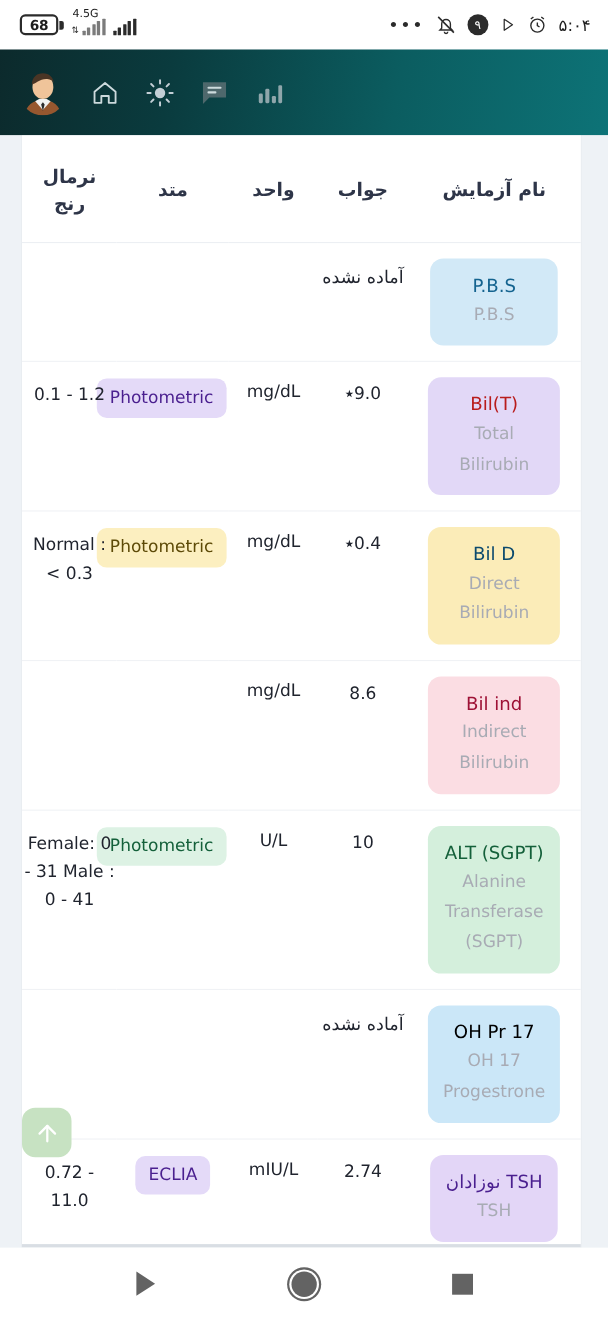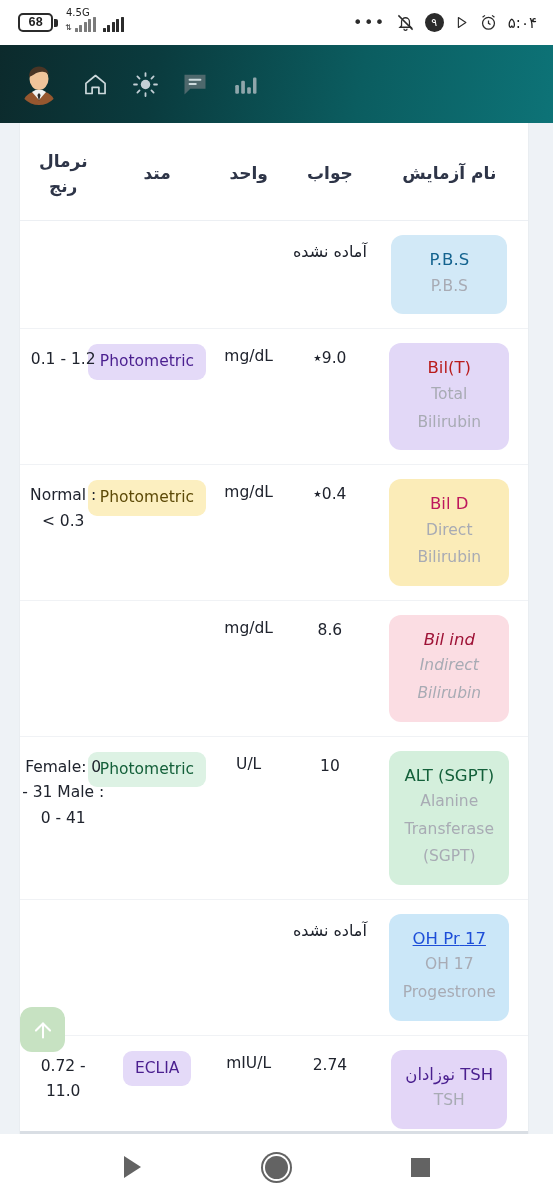--- a/index.html
+++ b/index.html
@@ -27,21 +27,21 @@
     background: #ffffff;
     display: flex;
     align-items: center;
     justify-content: space-between;
     padding: 0 14px 0 18px;
     flex: 0 0 auto;
     direction: ltr;
   }
   .sb-left { display: flex; align-items: flex-end; gap: 7px; }
   .battery {
-    display: flex; align-items: center; font-family: Liberation Mono, monospace;
+    display: flex; align-items: center;
   }
   .battery-body {
     border: 2px solid #2b2b2b;
     border-radius: 5px;
     height: 19px;
     min-width: 35px;
     display: flex; align-items: center; justify-content: center;
     padding: 0 3px;
   }
   .battery-num { font-size: 12.5px; color: #1d1d1d; font-weight: 600; letter-spacing: -0.2px; }
@@ -373,36 +373,36 @@
               <td>
                 <div class="unit-val">mg/dL</div>
               </td>
               <td><span class="method-chip" style="background: rgb(228, 218, 248); color: rgb(74, 31, 143);">Photometric</span></td>
               <td>
                 <div class="range-val">0.1 - 1.2</div>
               </td>
             </tr>
             <tr>
               <td class="name-cell"><div class="test-chip" style="background: rgb(251, 236, 184);">
-                  <span class="test-abbr" style="color: #be185d;">Bil D</span>
+                  <span class="test-abbr" style="color: #0c4a6e;">Bil D</span>
                   <span class="test-full">Direct Bilirubin</span>
                 </div></td>
               <td>
                 <div class="result-val">0.4٭</div>
               </td>
               <td>
                 <div class="unit-val">mg/dL</div>
               </td>
               <td><span class="method-chip" style="background: rgb(252, 239, 192); color: rgb(93, 74, 7);">Photometric</span></td>
               <td>
                 <div class="range-val">Normal : &lt; 0.3</div>
               </td>
             </tr>
             <tr>
-              <td class="name-cell"><div class="test-chip" style="background: rgb(251, 221, 227); font-style: italic;">
+              <td class="name-cell"><div class="test-chip" style="background: rgb(251, 221, 227);">
                   <span class="test-abbr" style="color: rgb(158, 18, 54);">Bil ind</span>
                   <span class="test-full">Indirect Bilirubin</span>
                 </div></td>
               <td>
                 <div class="result-val">8.6</div>
               </td>
               <td>
                 <div class="unit-val">mg/dL</div>
               </td>
               <td></td>
@@ -421,21 +421,21 @@
               <td>
                 <div class="unit-val">U/L</div>
               </td>
               <td><span class="method-chip" style="background: rgb(221, 242, 228); color: rgb(20, 96, 58);">Photometric</span></td>
               <td>
                 <div class="range-val">Female: 0 - 31 Male : 0 - 41</div>
               </td>
             </tr>
             <tr>
               <td class="name-cell"><div class="test-chip" style="background: rgb(203, 231, 248);">
-                  <span class="test-abbr" style="color: #1d4ed8; text-decoration: underline;">17 OH Pr</span>
+                  <span class="test-abbr" style="color: #000000;">17 OH Pr</span>
                   <span class="test-full">17 OH Progestrone</span>
                 </div></td>
               <td>
                 <div class="result-val fa">آماده نشده</div>
               </td>
               <td>
                 <div class="unit-val"></div>
               </td>
               <td></td>
               <td>

